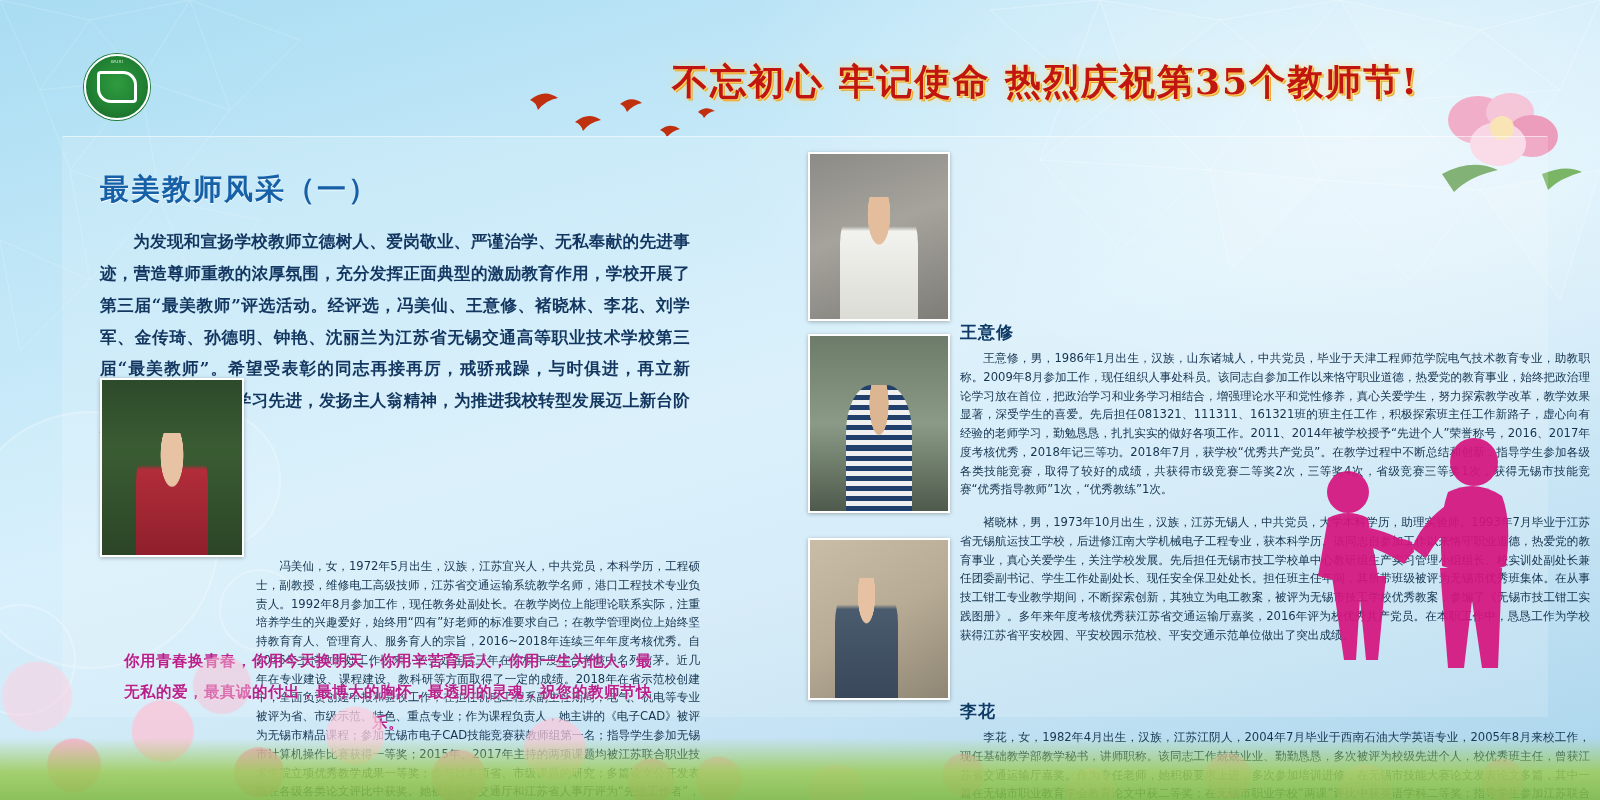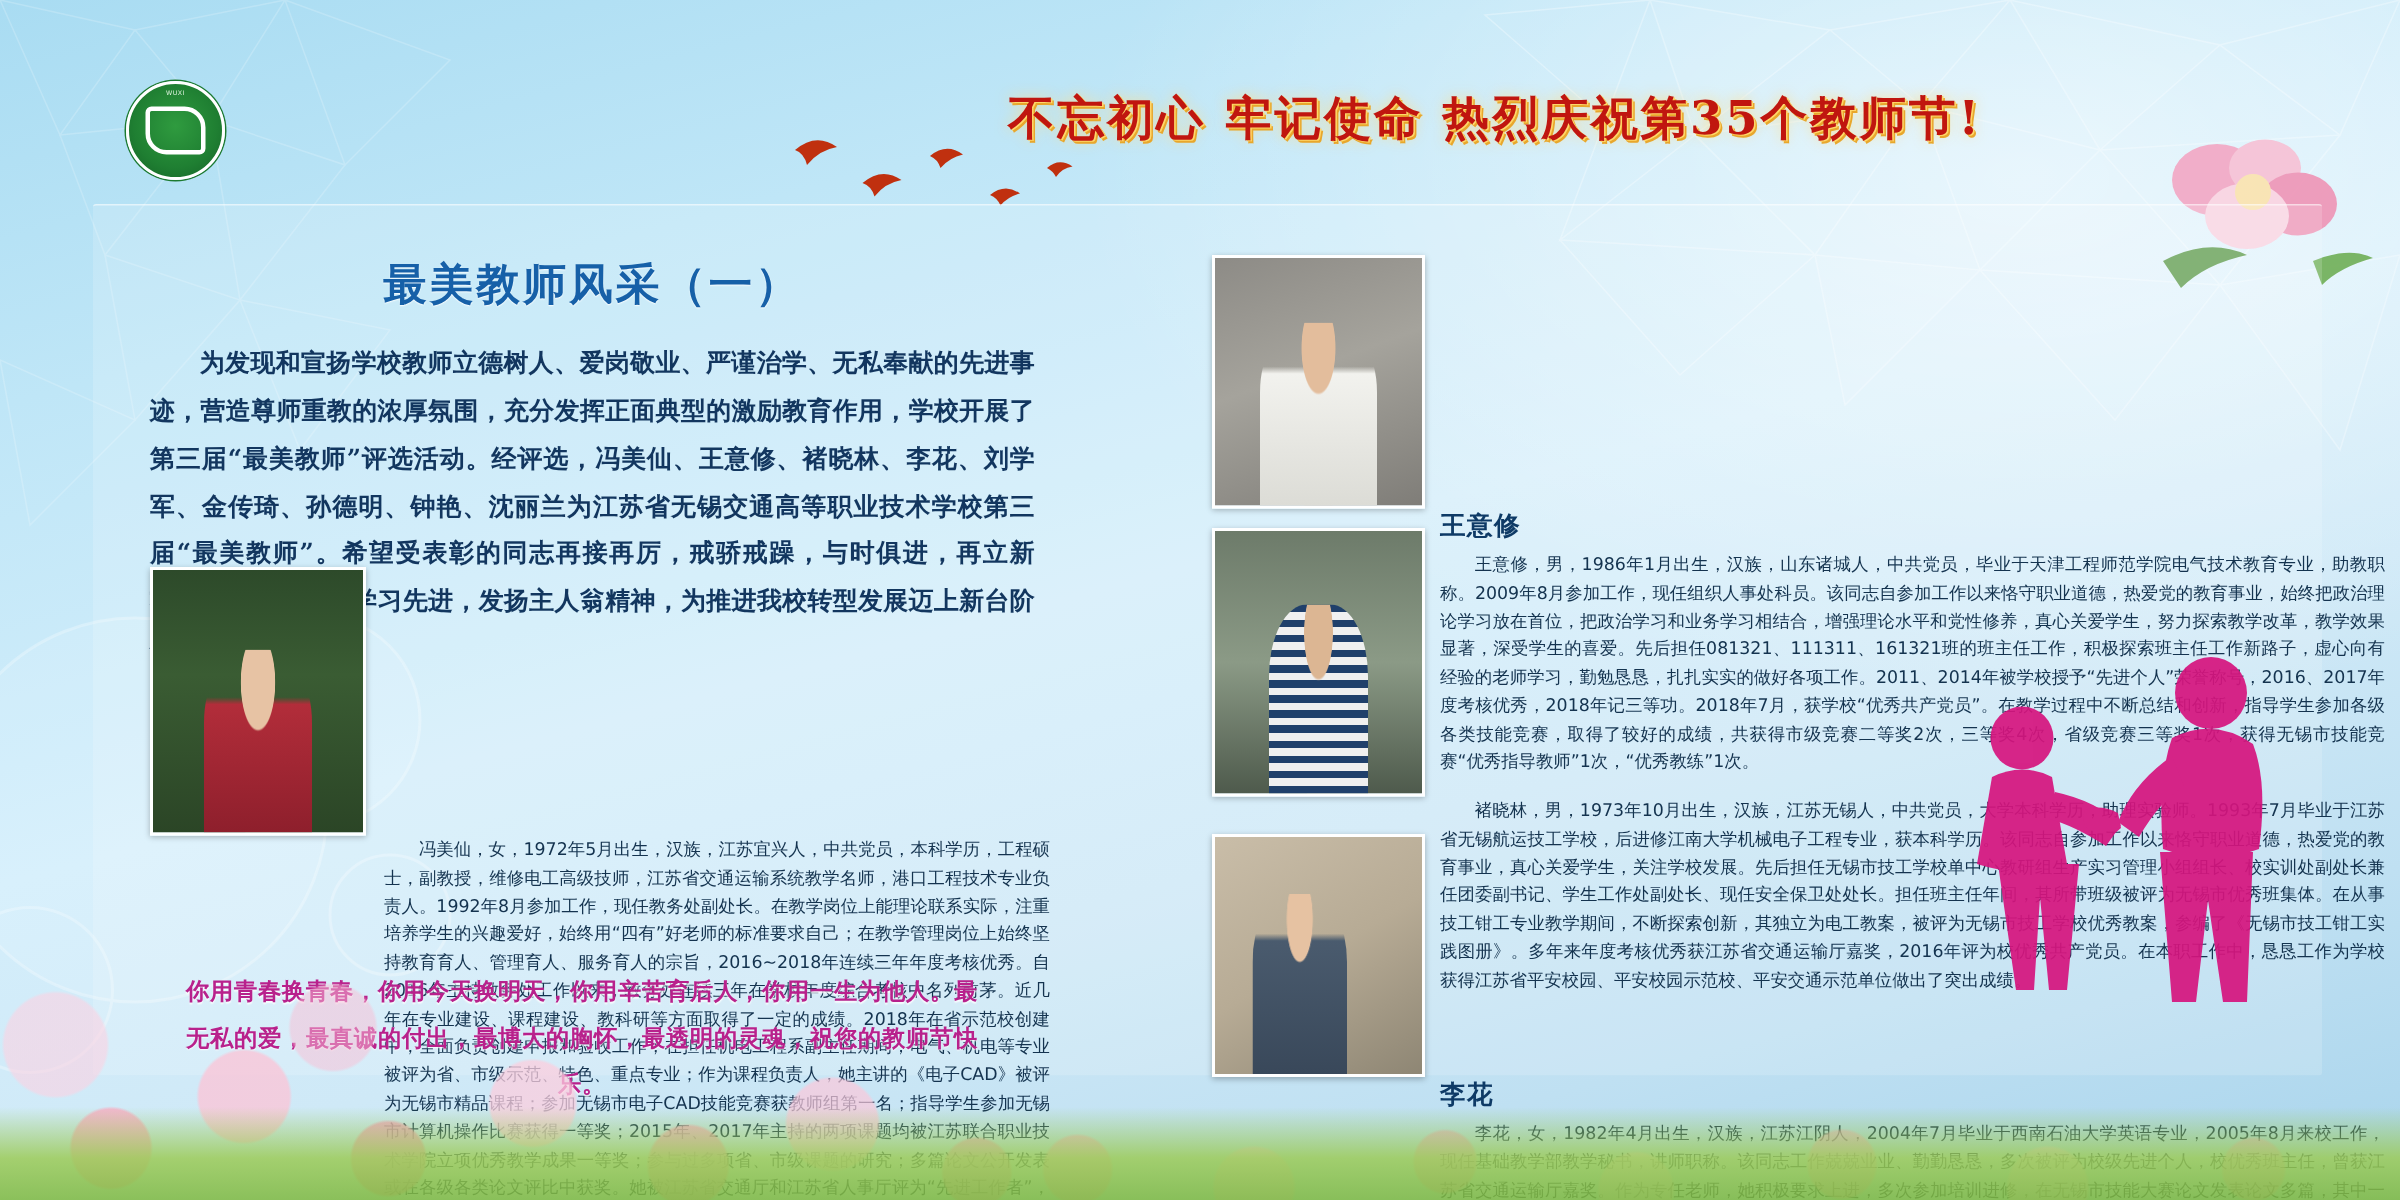--- a/index.html
+++ b/index.html
@@ -138,21 +138,21 @@
     font-family: "Liberation Sans", sans-serif;
     font-size: 13.5px;
     color: #24558f;
     letter-spacing: .4px;
     margin-top: 4px;
   }
   .slogan {
     position: absolute;
     left: 672px; top: 58px;
     font-family: "DejaVu Serif", "Liberation Serif", serif;
-    font-size: 31px;
+    font-size: 36px;
     font-weight: bold;
     letter-spacing: 2px;
     color: #c0160f;
     text-shadow:
       1px 1px 0 #ffd76a,
       2px 2px 0 #e8a72c,
       0 0 9px rgba(255,220,130,.85);
     white-space: nowrap;
   }
   .birds { position: absolute; left: 520px; top: 82px; width: 230px; height: 70px; }
@@ -172,21 +172,21 @@
     border-top: 1px solid rgba(255,255,255,0.55);
     border-radius: 2px;
   }
   
   .col-left { position: absolute; left: 100px; top: 170px; width: 590px; }
   .section-title {
     font-family: "DejaVu Serif", "Liberation Serif", serif;
     font-size: 29px;
     font-weight: bold;
     color: #1660a8;
-    text-align: center;
+    text-align: left;
     letter-spacing: 2px;
     text-shadow: 0 1px 1px rgba(255,255,255,.9);
     margin-bottom: 16px;
   }
   .intro-text {
     font-family: "DejaVu Serif", "Liberation Serif", serif;
     font-size: 16.6px;
     line-height: 1.92;
     color: #12365f;
     text-align: justify;
@@ -262,21 +262,21 @@
   }
   .ph-li::after {
     content:"";
     position:absolute; left:18%; top:24%; width:46%; height:76%;
     background:
       radial-gradient(ellipse at 50% 14%, #e6c2a2 0 19%, rgba(230,194,162,0) 20%),
       linear-gradient(to bottom, rgba(0,0,0,0) 22%, #4a5b6e 26%, #39485a 100%);
     border-radius: 38% 38% 0 0;
   }
   
-  .col-right { position: absolute; left: 760px; top: 170px; width: 790px; padding-left: 48px; }
+  .col-right { position: absolute; left: 760px; top: 152px; width: 790px; padding-left: 48px; }
   
   .poem {
     position: absolute;
     left: 118px; top: 645px;
     width: 540px;
     font-family: "DejaVu Serif", "Liberation Serif", serif;
     font-size: 15.5px;
     font-weight: bold;
     line-height: 2.0;
     color: #b8218c;

